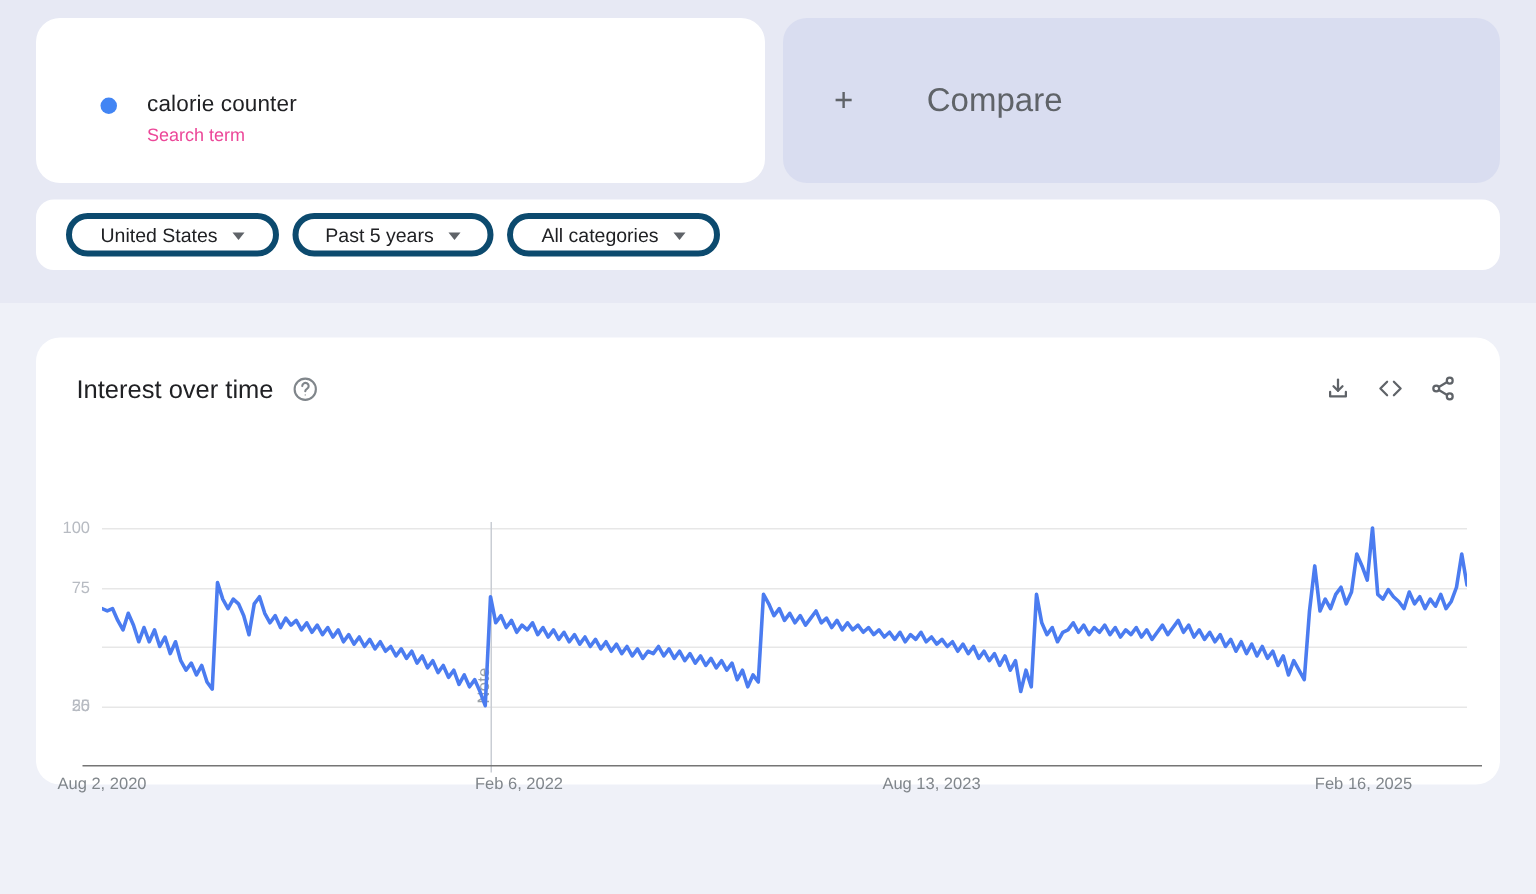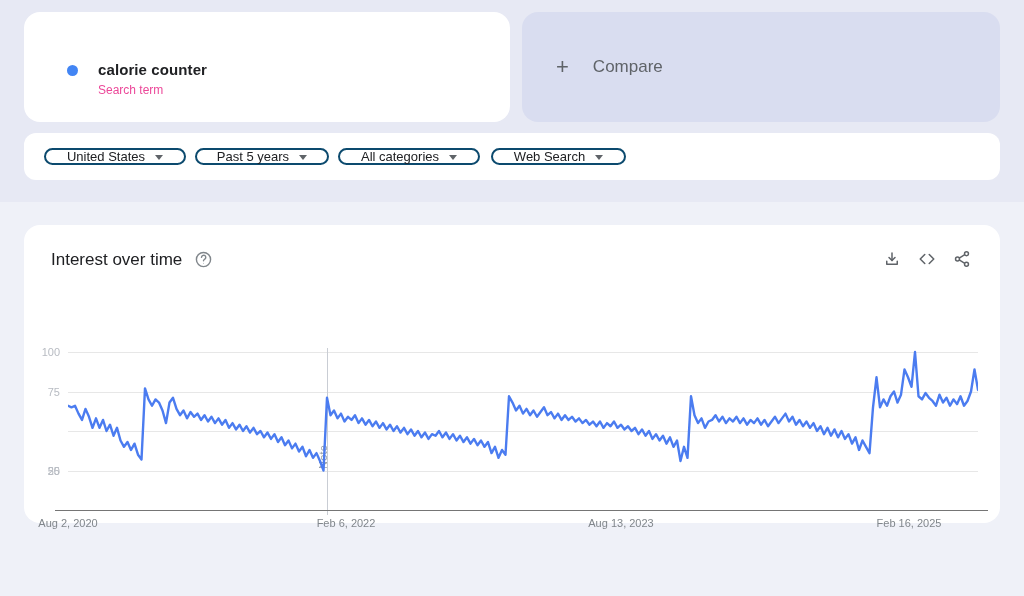--- a/index.html
+++ b/index.html
@@ -13,38 +13,38 @@
   .stage { position: absolute; inset: 0; width: 1024px; height: 596px; }
 
   
   .top-section { position: absolute; left: 0; top: 0; width: 1024px; height: 202px; background: #e7e9f4; }
 
   .search-card {
     position: absolute; left: 24px; top: 12px; width: 486px; height: 110px;
     background: #ffffff; border-radius: 16px; cursor: pointer;
   }
   .term-dot { position: absolute; left: 43px; top: 53px; width: 11px; height: 11px; border-radius: 50%; }
-  .term-title { position: absolute; left: 74px; top: 49px; font-size: 15px; font-weight: 700; color: #202124; letter-spacing: .1px; }
+  .term-title { position: absolute; left: 74px; top: 49px; font-size: 15px; font-weight: 400; color: #202124; letter-spacing: .1px; }
   .term-sub   { position: absolute; left: 74px; top: 71px; font-size: 12px; color: #ec4899; }
 
   .compare-card {
     position: absolute; left: 522px; top: 12px; width: 478px; height: 110px;
     background: #d9ddf0; border-radius: 16px; cursor: pointer;
     display: flex; align-items: center; padding-left: 34px; gap: 24px;
   }
   .compare-plus { font-size: 22px; color: #5f6368; font-weight: 400; line-height: 1; }
-  .compare-label { font-size: 17px; color: #5f6368; }
+  .compare-label { font-size: 22px; color: #5f6368; margin-left: 25px; }
 
   .filter-bar {
     position: absolute; left: 24px; top: 133px; width: 976px; height: 47px;
     background: #ffffff; border-radius: 12px;
     display: flex; align-items: center; padding-left: 20px; gap: 9px;
   }
   .pill {
-    height: 17px; border: 2px solid #0c4a6e; border-radius: 16px;
+    height: 29px; border: 4px solid #0c4a6e; border-radius: 16px;
     display: flex; align-items: center; justify-content: center; gap: 10px;
     background: #fff; cursor: pointer; padding: 0 16px;
   }
   .pill-label { font-size: 13px; color: #202124; }
   .caret { width: 0; height: 0; border-left: 4.5px solid transparent; border-right: 4.5px solid transparent; border-top: 5px solid #5f6368; margin-top: 1px; }
 
   
   .chart-card {
     position: absolute; left: 24px; top: 225px; width: 976px; height: 298px;
     background: #ffffff; border-radius: 16px;
@@ -90,24 +90,20 @@
       <div class="pill" style="width:142px">
         <span class="pill-label">United States</span>
         <span class="caret"></span>
       </div>
       <div class="pill" style="width:134px">
         <span class="pill-label">Past 5 years</span>
         <span class="caret"></span>
       </div>
       <div class="pill" style="width:142px">
         <span class="pill-label">All categories</span>
-        <span class="caret"></span>
-      </div>
-      <div class="pill" style="width:135px; margin-left:2px">
-        <span class="pill-label">Web Search</span>
         <span class="caret"></span>
       </div>
     </div>
   </div>
 
   <div class="chart-card">
     <div class="chart-title">Interest over time</div>
 
     <div class="help-icon">
       <svg width="17" height="17" viewBox="0 0 24 24" fill="none" stroke="#80868b" stroke-width="2">

